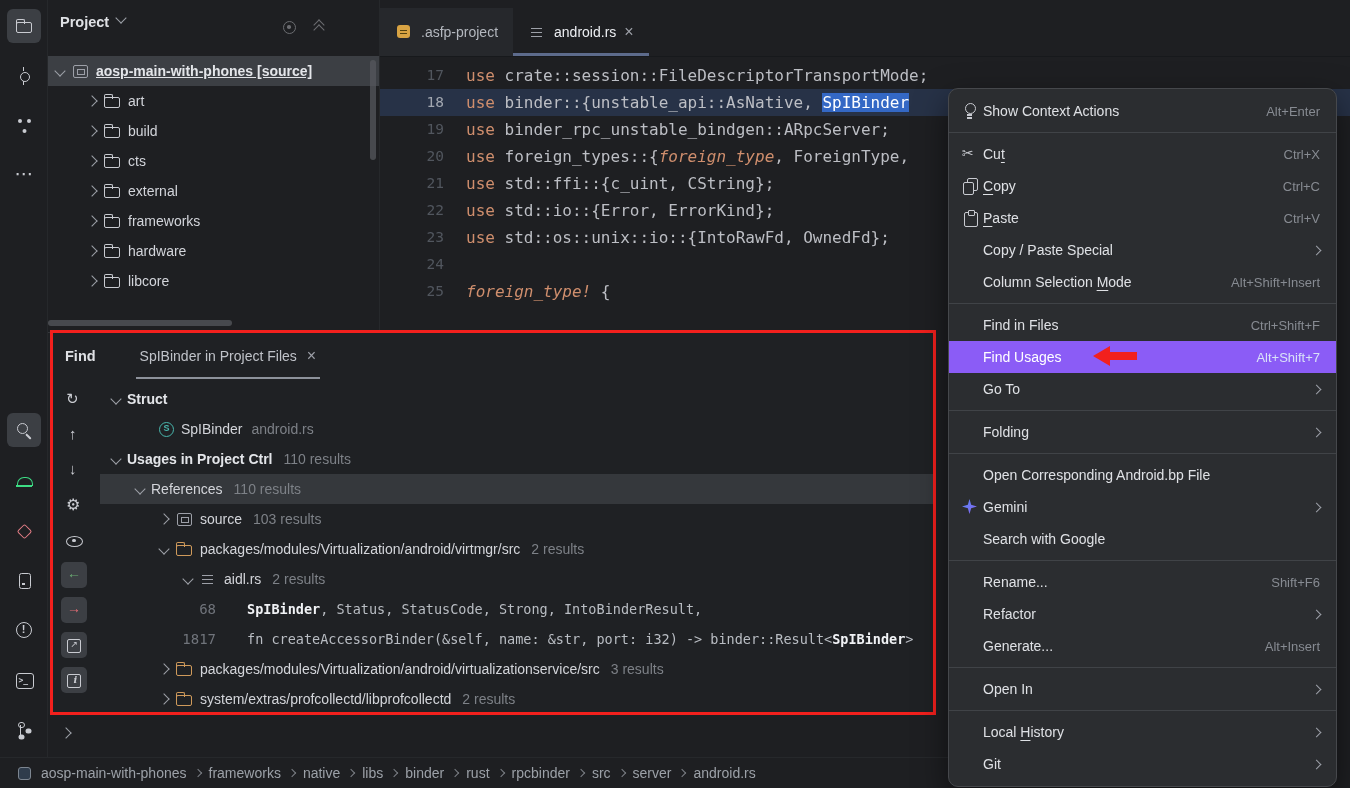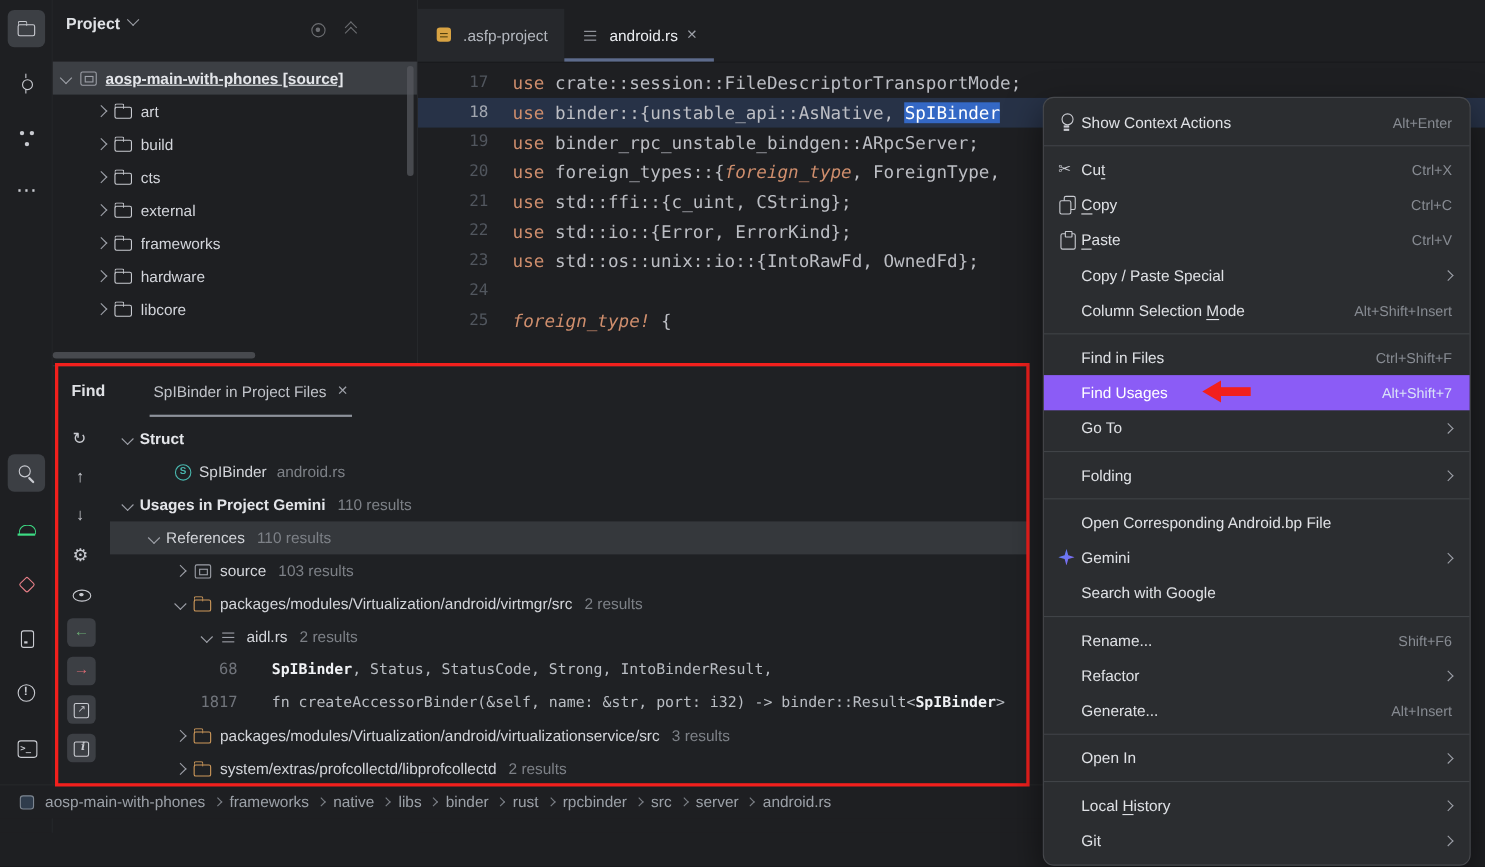--- a/index.html
+++ b/index.html
@@ -129,21 +129,21 @@
 .fw-row.selected{background:#35383c}
 .fw-row .lbl.bold{font-weight:700;color:#e3e5e9}
 .fw-row .count{color:#7d8187;margin-left:4px}
 .fw-row .suffix{color:#7d8187;margin-left:2px}
 .fw-row .lineno{width:60px;flex:none;text-align:right;color:#70747b;margin-right:24px;font-family:"DejaVu Sans Mono",monospace}
 .fw-row .codetext{font-family:"DejaVu Sans Mono","Liberation Mono",monospace;font-size:13.5px;color:#b9bdc3}
 .fw-row .codetext .hl{color:#f0f2f5;font-weight:700}
 
 
 .below-chev{position:absolute;left:62px;top:729px}
-.navbar{position:absolute;left:0;top:713px;width:1092px;height:31px;background:#1e1f22;border-top:1px solid #26282b;
+.navbar{position:absolute;left:0;top:757px;width:1092px;height:31px;background:#1e1f22;border-top:1px solid #26282b;
   display:flex;align-items:center;padding-left:18px;color:#9ca1a8;white-space:nowrap}
 .nav-icon{width:13px;height:13px;border:1.5px solid #7d8691;border-radius:3px;margin-right:9px;flex:none;background:#2f3c4c}
 .crumb{padding:0 1px;cursor:pointer}
 .crumb-sep{width:6px;height:6px;border-right:1.4px solid #7b7f86;border-bottom:1.4px solid #7b7f86;transform:rotate(-45deg);margin:0 7px;flex:none}
 
 
 .ctxmenu{position:absolute;left:948px;top:88px;width:389px;background:#2b2d30;border:1px solid #46484c;border-radius:10px;
   padding:6px 0;box-shadow:0 12px 32px rgba(0,0,0,.5);z-index:40}
 .mi{height:32px;display:flex;align-items:center;padding:0 16px 0 12px;font-size:14px;color:#dfe1e5;cursor:pointer}
 .mi-icon{width:22px;flex:none;display:flex;align-items:center}
@@ -328,21 +328,21 @@
             <span class="chev open"></span>
             <span class="lbl bold">Struct</span>
           </div>
           <div class="fw-row" style="padding-left: 59px;">
             <span class="ic ic-struct"></span>
             <span class="lbl">SpIBinder</span>
             <span class="suffix">android.rs</span>
           </div>
           <div class="fw-row" style="padding-left: 12px;">
             <span class="chev open"></span>
-            <span class="lbl bold">Usages in Project Gemini</span>
+            <span class="lbl bold">Usages in Project Ctrl</span>
             <span class="count">110 results</span>
           </div>
           <div class="fw-row selected" style="padding-left: 36px;">
             <span class="chev open"></span>
             <span class="lbl">References</span>
             <span class="count">110 results</span>
           </div>
           <div class="fw-row" style="padding-left: 60px;">
             <span class="chev closed"></span>
             <span class="ic ic-module"></span>

